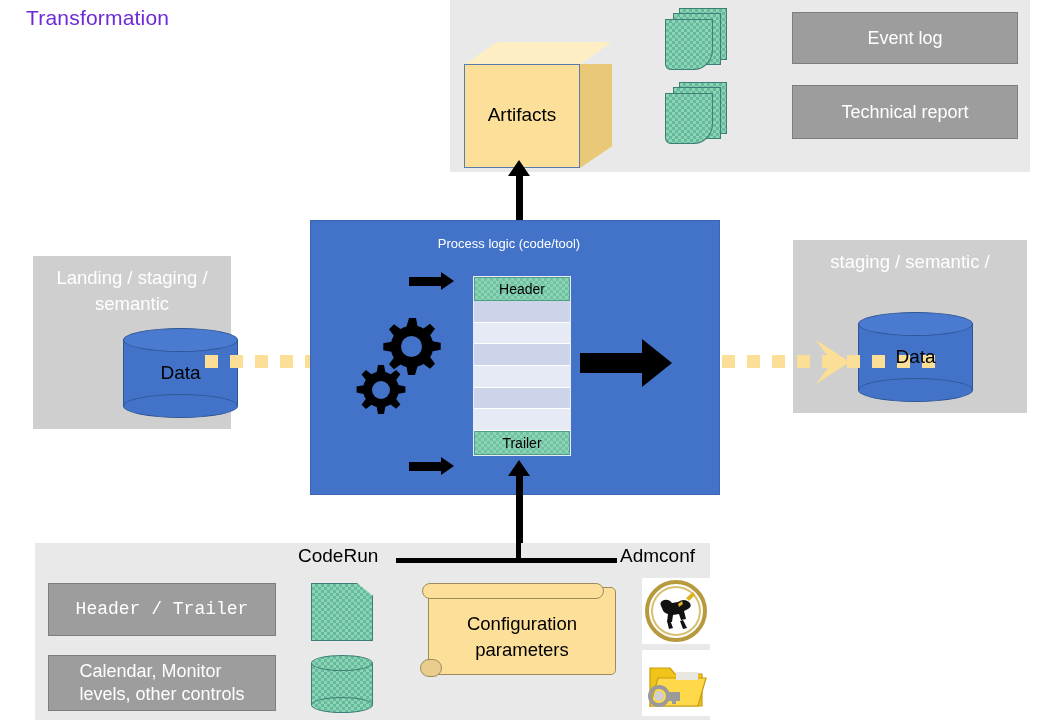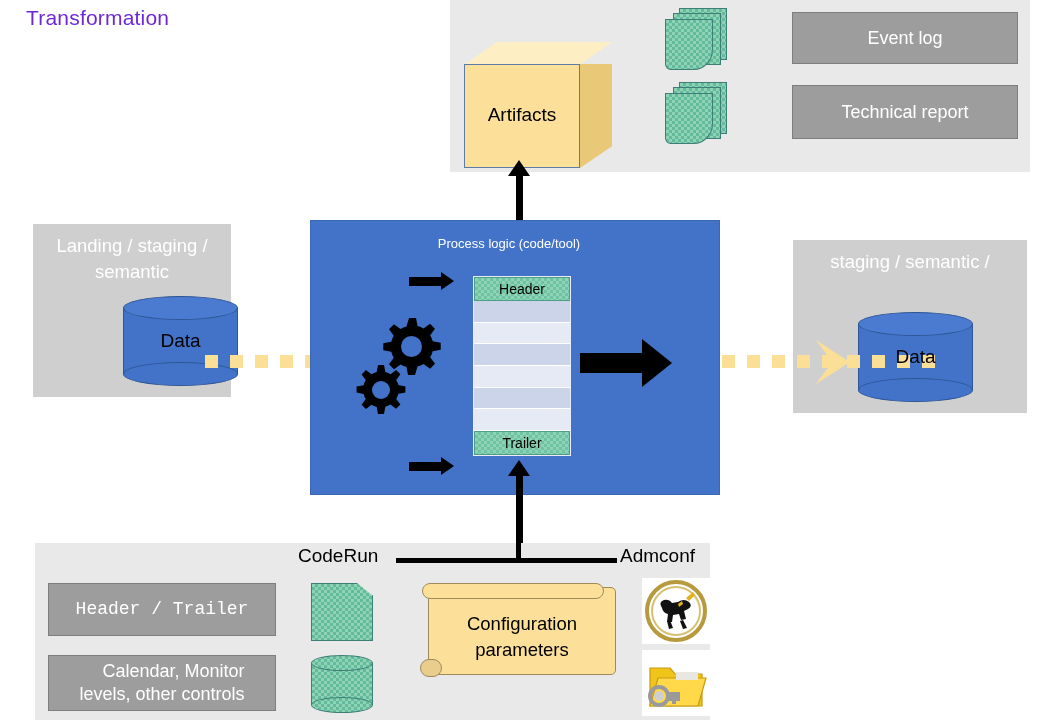--- a/index.html
+++ b/index.html
@@ -28,21 +28,21 @@
   
   .gray-panel {
     background: #e9e9e9;
   }
   #artifacts-panel { left: 450px; top: 0px; width: 580px; height: 172px; }
   #bottom-panel    { left: 35px;  top: 543px; width: 675px; height: 177px; }
 
   .source-panel {
     background: #cfcfcf;
   }
-  #source-panel { left: 33px;  top: 224px; width: 198px; height: 173px; }
+  #source-panel { left: 33px;  top: 256px; width: 198px; height: 173px; }
   #target-panel { left: 793px; top: 240px; width: 234px; height: 173px; }
 
   .source-caption {
     position: absolute;
     left: 0; right: 0; top: 9px;
     text-align: center;
     color: #ffffff;
     font-size: 18.5px;
     line-height: 26px;
   }
@@ -170,21 +170,21 @@
   #label-admconf { left: 620px; top: 545px; font-size: 19px; }
 
   
   .gray-box {
     position: absolute;
     background: #9d9d9d;
     border: 1px solid #7e7e7e;
     box-sizing: border-box;
     color: #ffffff;
     display: flex; align-items: center; justify-content: center;
-    text-align: right;
+    text-align: left;
     font-size: 18px;
     line-height: 23px;
     padding: 0 6px;
   }
   #event-log-box        { left: 792px; top: 12px;  width: 226px; height: 52px; }
   #technical-report-box { left: 792px; top: 85px;  width: 226px; height: 54px; }
   #header-trailer-box   { left: 48px;  top: 583px; width: 228px; height: 53px; font-family: Liberation Mono, monospace; }
   #controls-box         { left: 48px;  top: 655px; width: 228px; height: 56px; }
 
   

